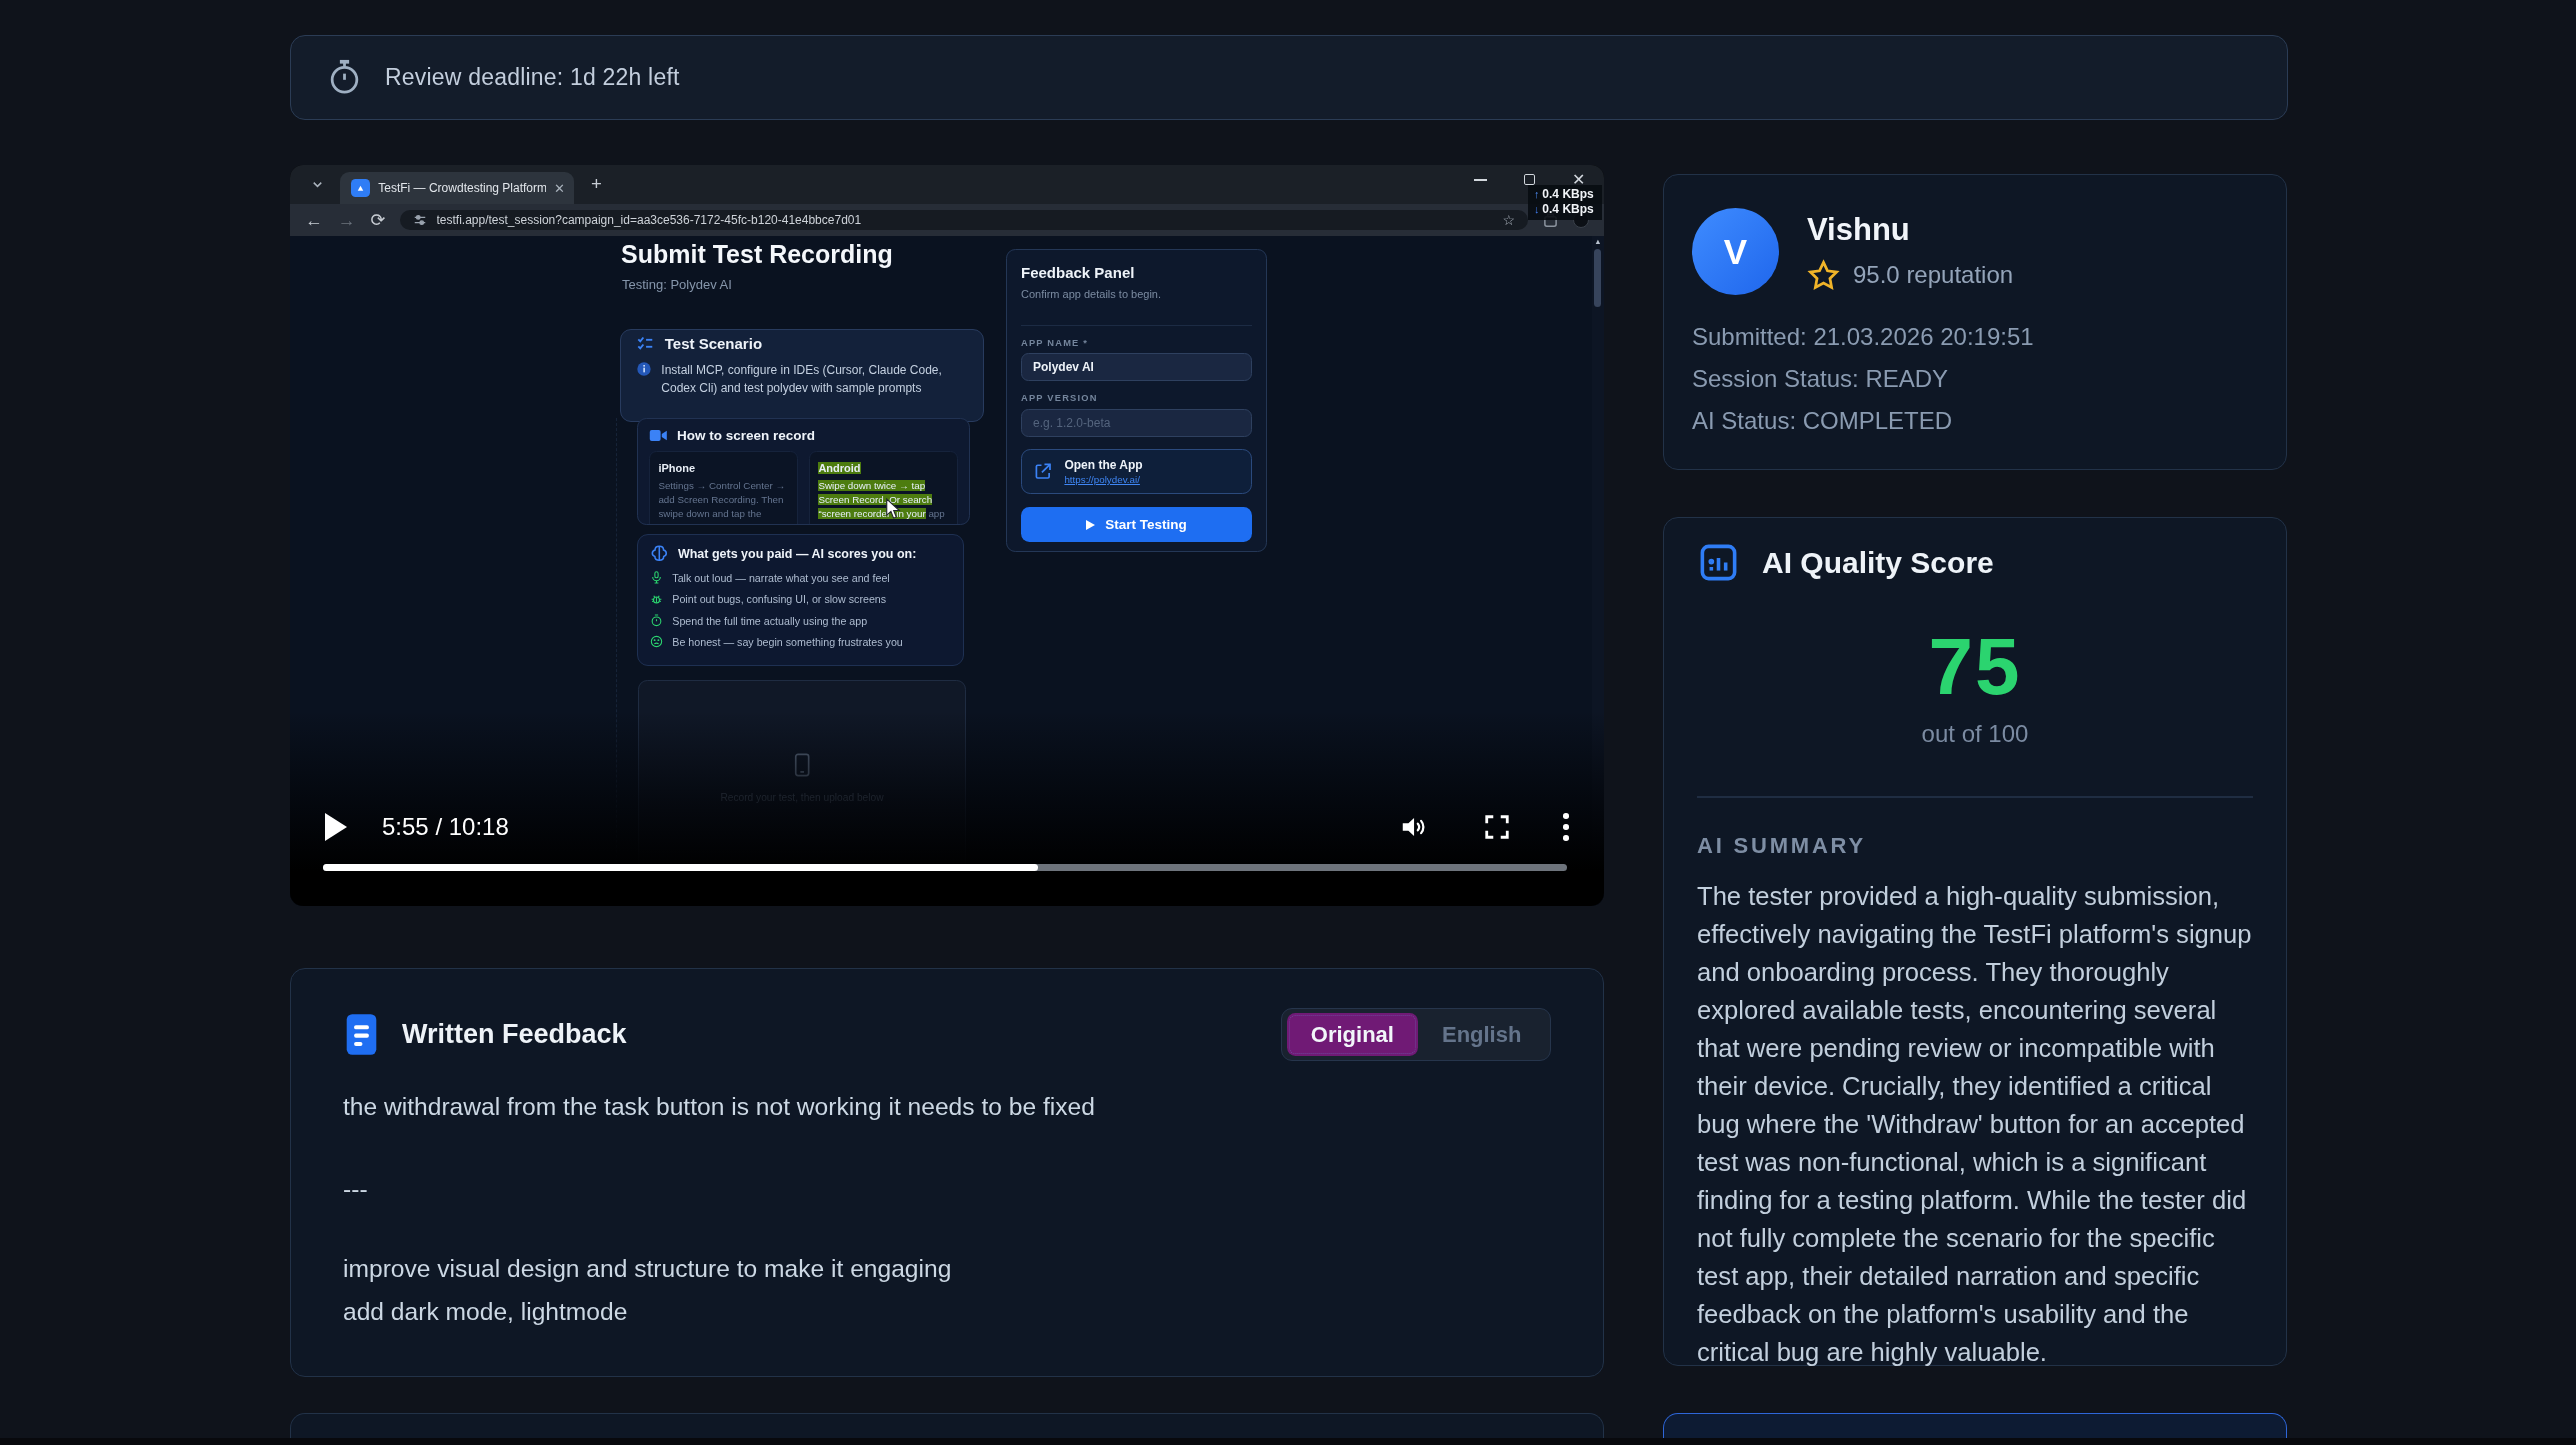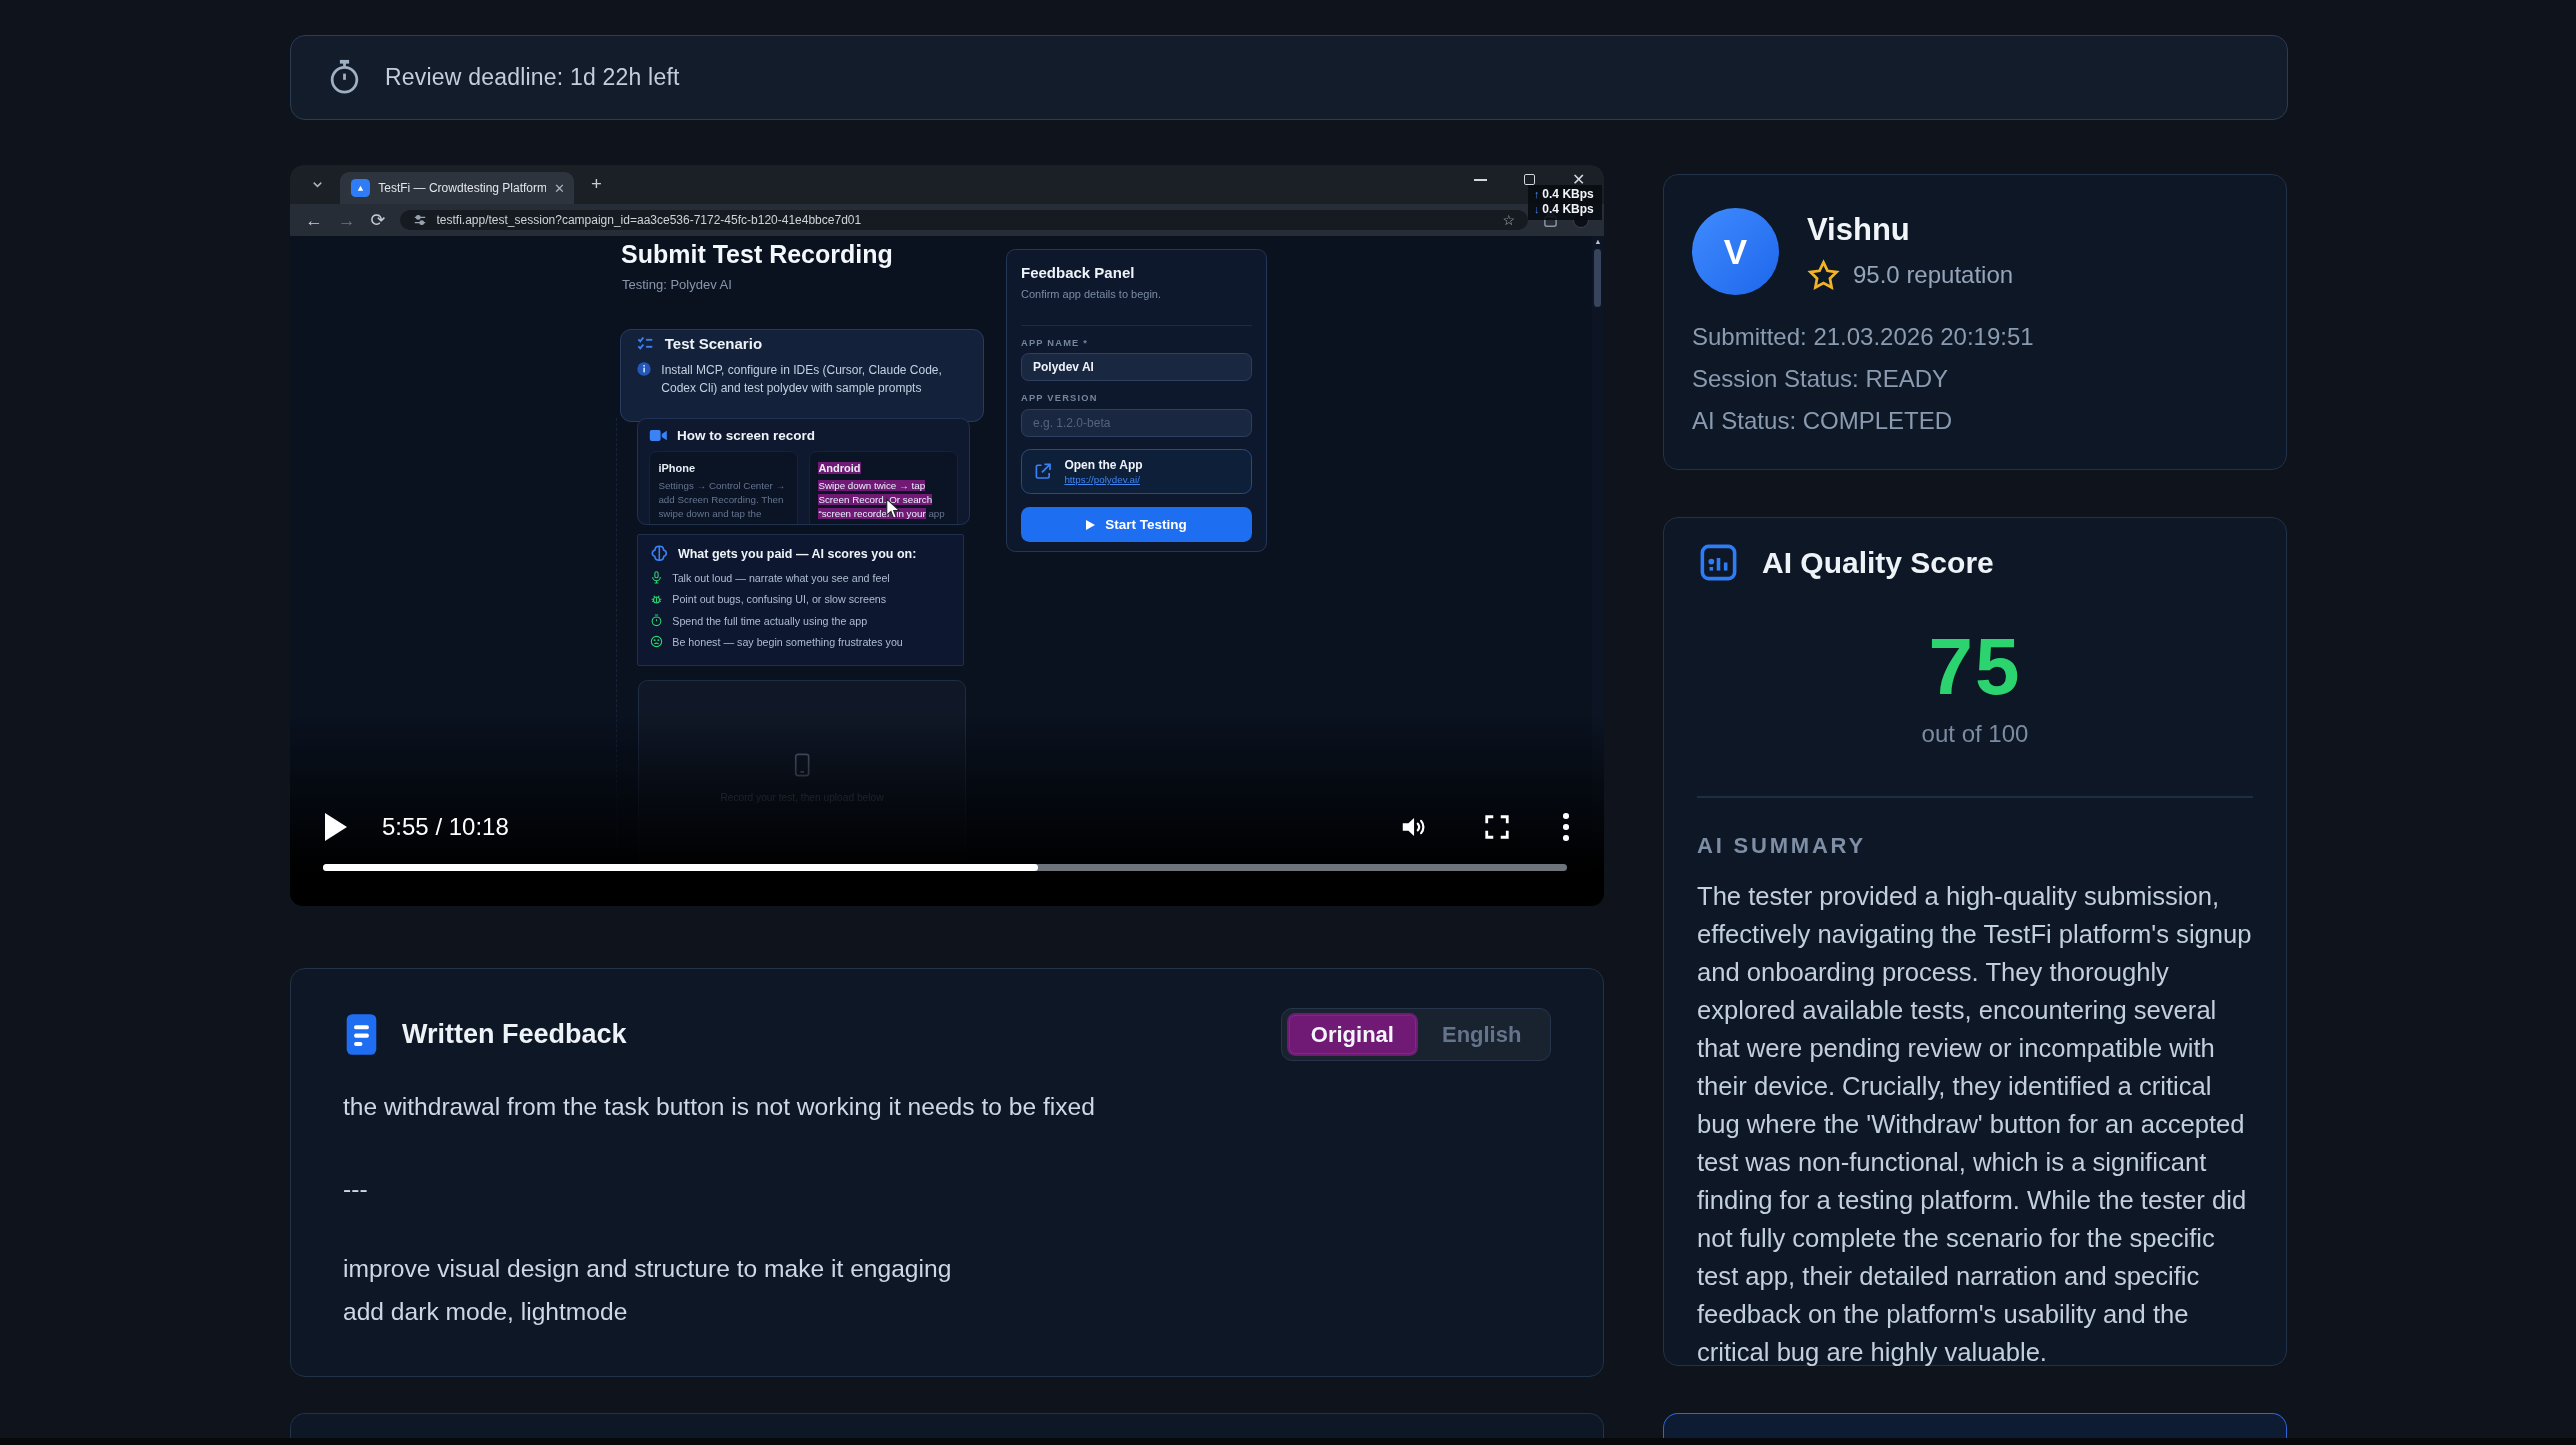--- a/index.html
+++ b/index.html
@@ -80,23 +80,23 @@
   .sc-body { display:flex; gap:9.3px; }
   .sc-text { font-size:12px; line-height:1.5; color:#c4d0e0; width:307px; }
 
   .howto { left:347px; top:182px; width:333px; height:107px; padding:9.3px 11px; overflow:hidden; }
   .howto-head { display:flex; align-items:center; gap:9.3px; }
   .howto-title { font-size:13.5px; font-weight:bold; color:#eef3f9; }
   .howto-cols { display:flex; gap:11px; margin-top:7.4px; }
   .ht-box { flex:1; background:#0b1425; border:0.9px solid #16233c; border-radius:7.4px; padding:6.5px 8.4px; }
   .ht-box h4 { font-size:11px; font-weight:bold; color:#e8eef6; margin-bottom:4.6px; display:inline-block; }
   .ht-box p { font-size:9.8px; line-height:1.45; color:#64748f; }
-  .sel { background:#701a75; color:#e9f1fd; }
-
-  .paid { left:347px; top:298px; width:327px; height:132px; background:#0d1830; border:1.9px solid #1e3052; border-radius:2px; padding:9.3px 12px; overflow:hidden; }
+  .sel { background:#4d7c0f; color:#e9f1fd; }
+
+  .paid { left:347px; top:298px; width:327px; height:132px; background:#0d1830; border:1.9px solid #1e3052; border-radius:11px; padding:9.3px 12px; overflow:hidden; }
   .paid-head { display:flex; align-items:center; gap:9.3px; }
   .paid-title { font-size:12.5px; font-weight:bold; color:#eef3f9; }
   .paid-item { display:flex; align-items:center; gap:9.3px; margin-top:8.4px; }
   .paid-item span { font-size:10.7px; color:#aebcd0; }
 
   .hint {
     left:348px; top:444px; width:328px; height:223px;
     background:rgba(22,30,46,.55); border:1.9px solid #1f2c42; border-radius:9.3px;
     display:flex; flex-direction:column; align-items:center; padding-top:72px; gap:15px;
   }

